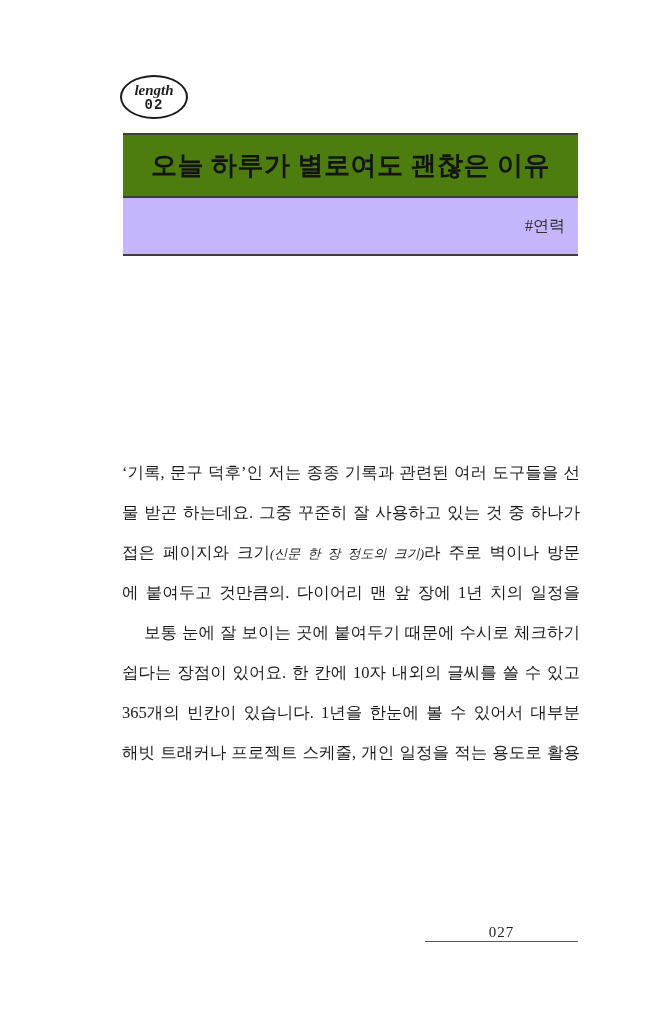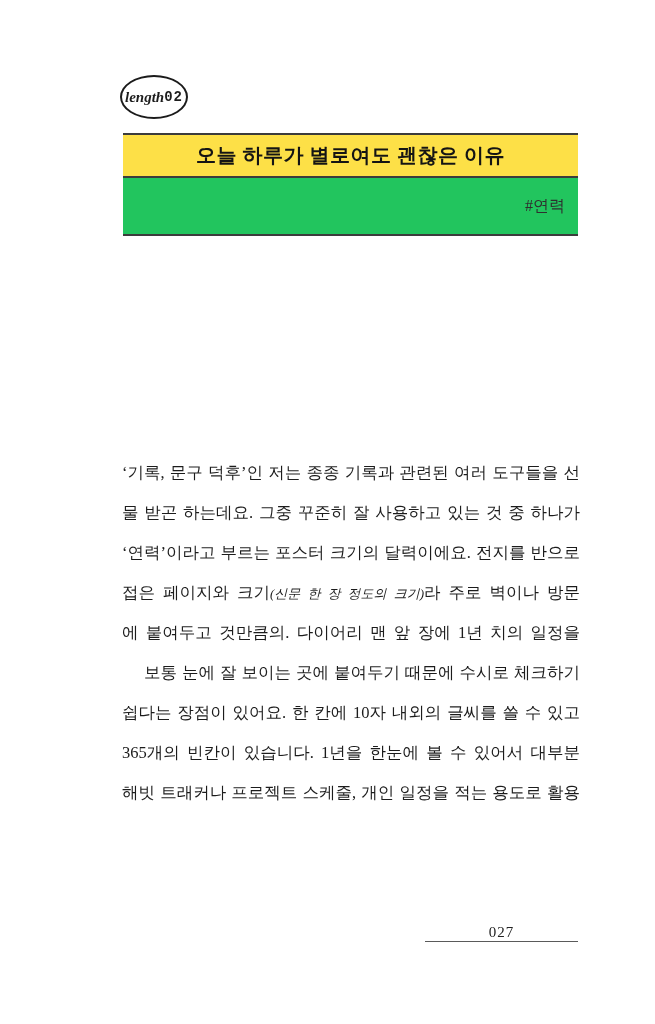--- a/index.html
+++ b/index.html
@@ -15,21 +15,21 @@
   }
 
   
   .badge {
     position: absolute;
     left: 120px; top: 75px;
     width: 68px; height: 44px;
     border: 2px solid #1b1b1b;
     border-radius: 50%;
     display: flex;
-    flex-direction: row;
+    flex-direction: column;
     align-items: center;
     justify-content: center;
   }
   .badge-label {
     font-size: 15px;
     font-style: italic;
     font-weight: bold;
     line-height: 16px;
   }
   .badge-number {
@@ -41,33 +41,33 @@
   }
 
   
   .titlebox {
     position: absolute;
     left: 123px; top: 133px;
     width: 455px;
     border-top: 2px solid #3c3c3c;
   }
   .title-main {
-    background: #fde047;
+    background: #4d7c0f;
     border-bottom: 2px solid #3c3c3c;
-    height: 43px;
+    height: 63px;
     display: flex;
     align-items: center;
     justify-content: center;
-    font-size: 20px;
+    font-size: 26px;
     font-weight: bold;
     letter-spacing: 0.5px;
     color: #141414;
   }
   .title-tag {
-    background: #22c55e;
+    background: #c4b5fd;
     border-bottom: 2px solid #3c3c3c;
     height: 58px;
     display: flex;
     align-items: center;
     justify-content: flex-end;
     padding-right: 13px;
     font-size: 16px;
     color: #2f2f2f;
   }
 
@@ -113,21 +113,20 @@
   </div>
 
   <div class="titlebox">
     <div class="title-main">오늘 하루가 별로여도 괜찮은 이유</div>
     <div class="title-tag">#연력</div>
   </div>
 
   <div class="bodytext">
     <div class="line">‘기록, 문구 덕후’인 저는 종종 기록과 관련된 여러 도구들을 선</div>
     <div class="line">물 받곤 하는데요. 그중 꾸준히 잘 사용하고 있는 것 중 하나가</div>
-    <div class="line">‘연력’이라고 부르는 포스터 크기의 달력이에요. 전지를 반으로</div>
     <div class="line"><span>접은 페이지와 크기</span><span class="paren-small">(신문 한 장 정도의 크기)</span><span>라 주로 벽이나 방문</span></div>
     <div class="line">에 붙여두고 것만큼의. 다이어리 맨 앞 장에 1년 치의 일정을</div>
     <div class="line indent">보통 눈에 잘 보이는 곳에 붙여두기 때문에 수시로 체크하기</div>
     <div class="line">쉽다는 장점이 있어요. 한 칸에 10자 내외의 글씨를 쓸 수 있고</div>
     <div class="line">365개의 빈칸이 있습니다. 1년을 한눈에 볼 수 있어서 대부분</div>
     <div class="line">해빗 트래커나 프로젝트 스케줄, 개인 일정을 적는 용도로 활용</div>
   </div>
 
   <div class="pagenum-block">
     <span>027</span>

